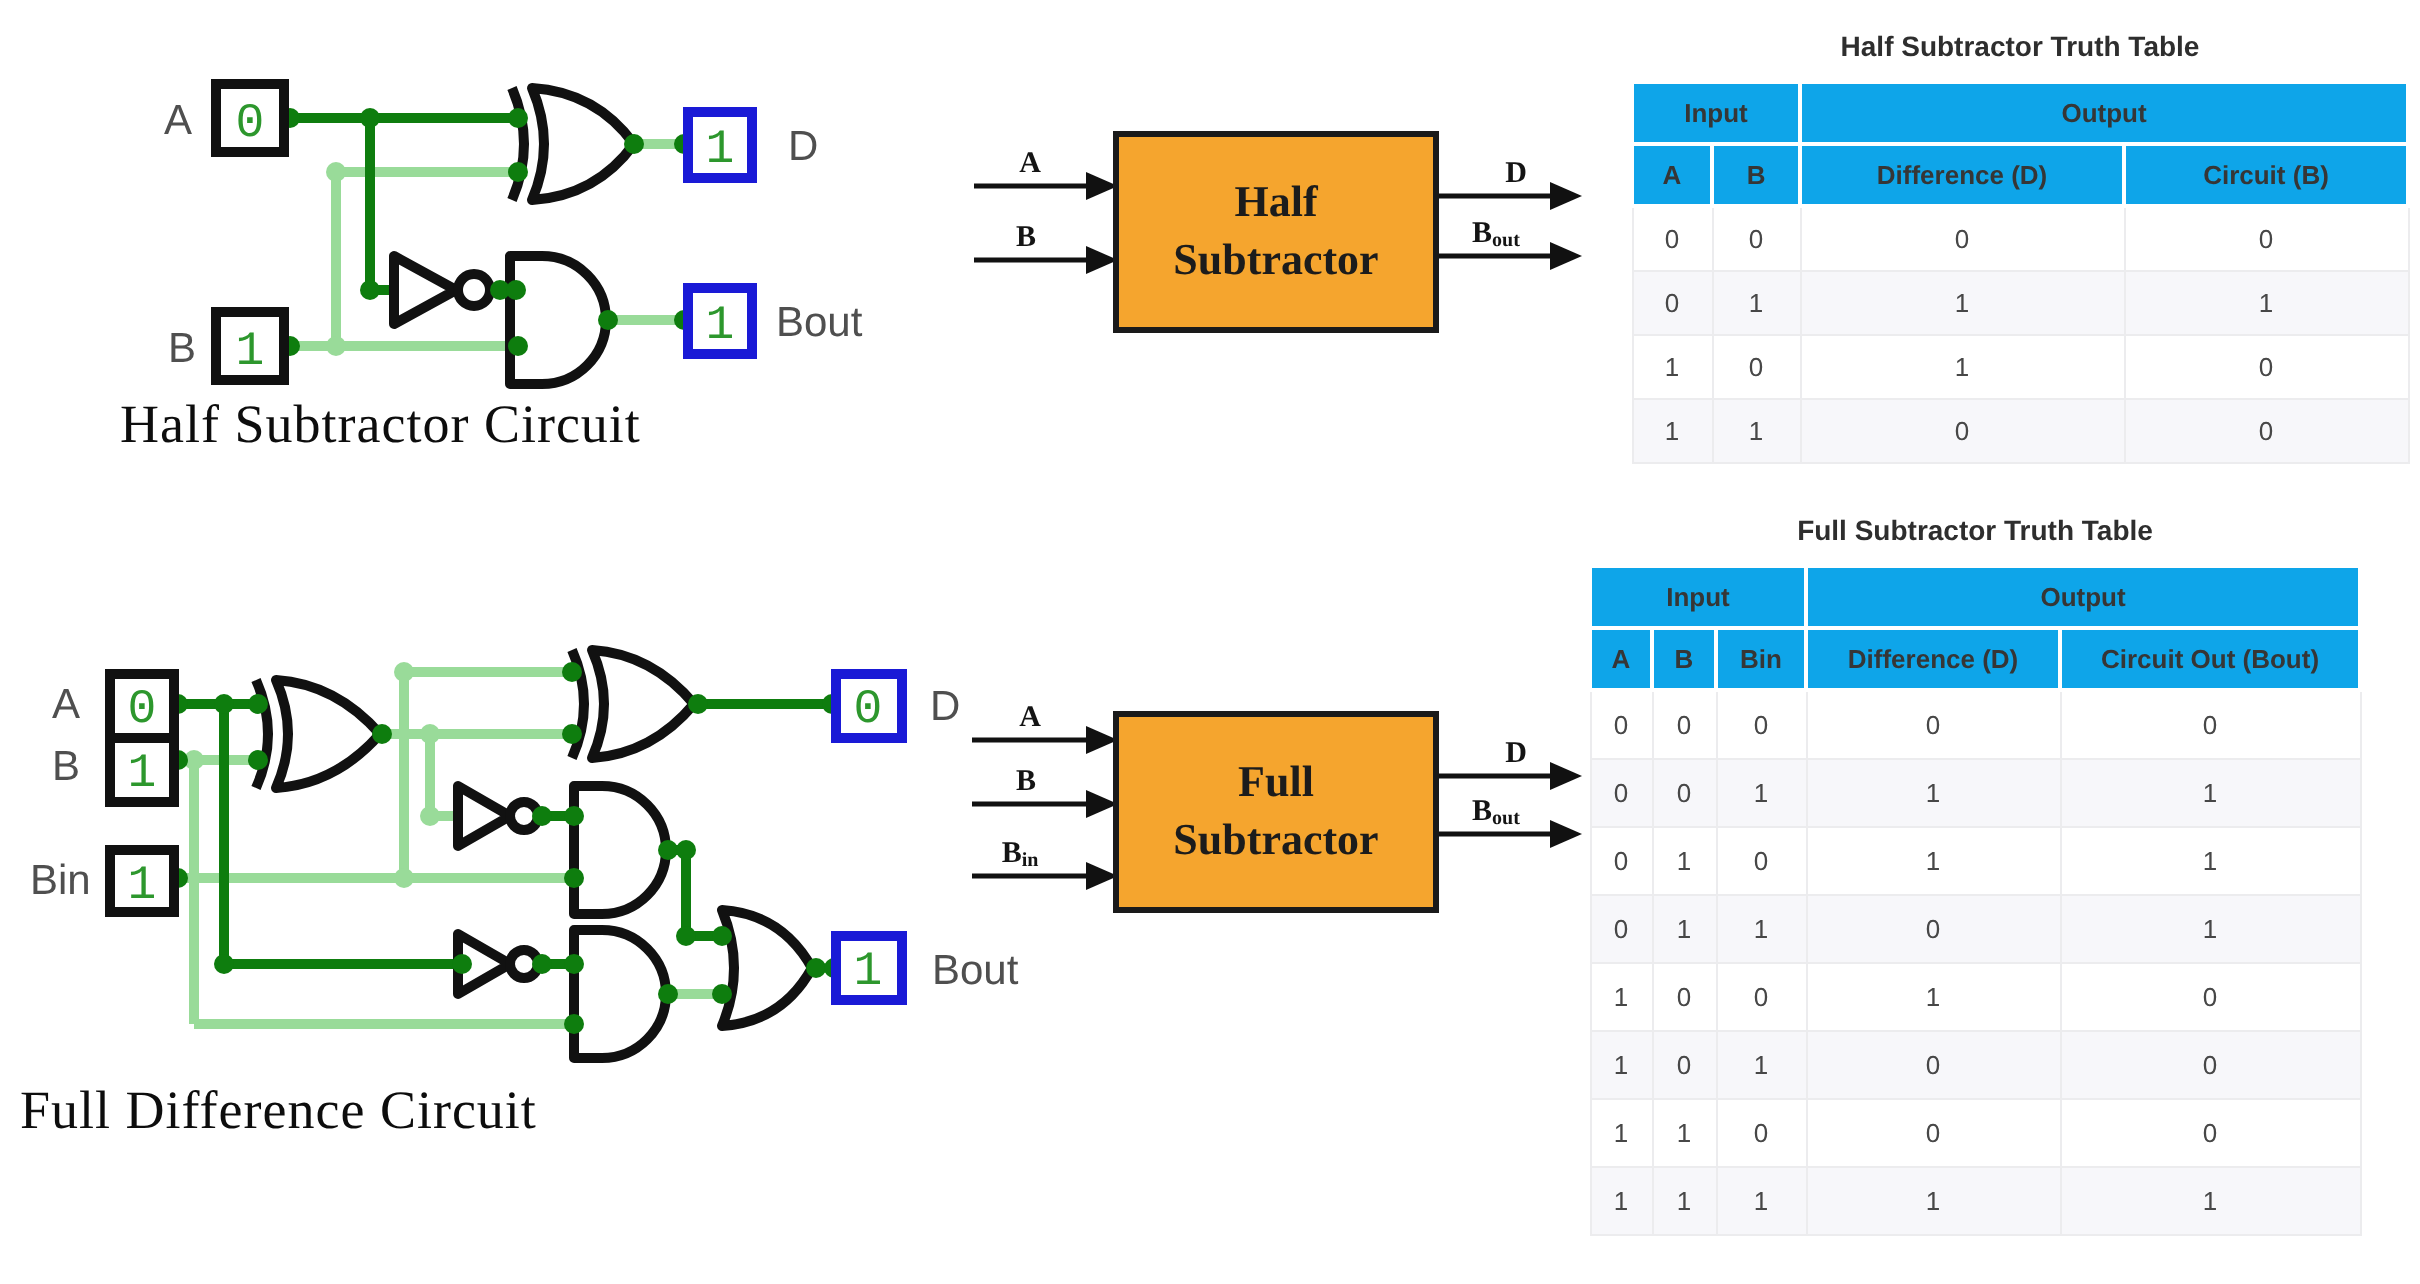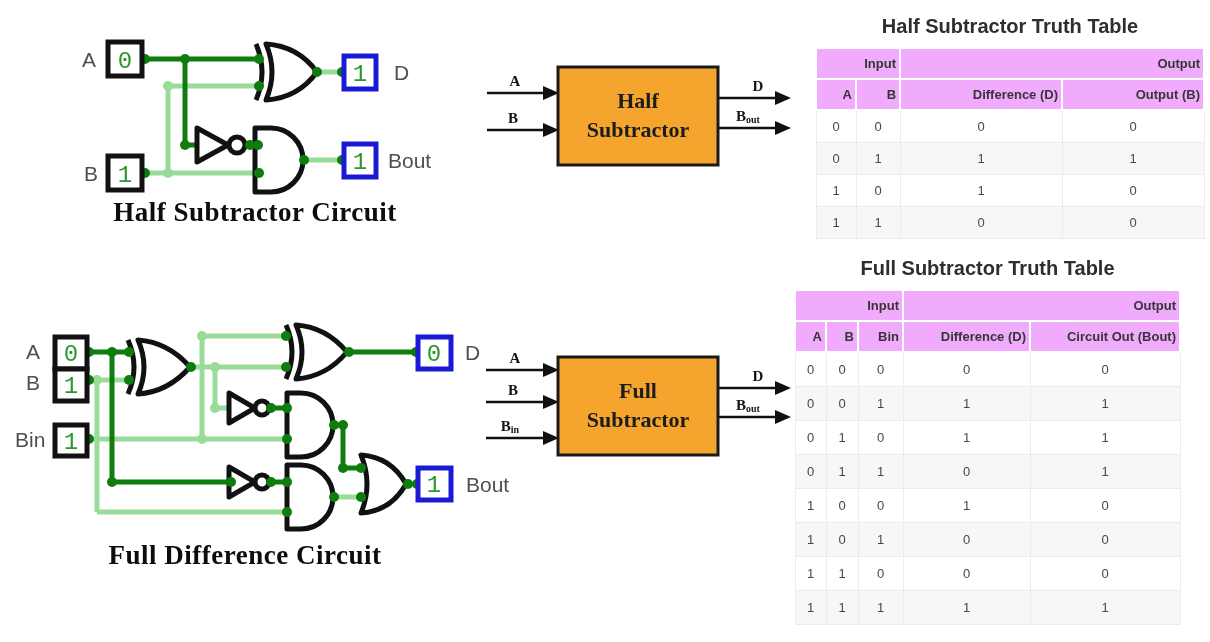--- a/index.html
+++ b/index.html
@@ -1,24 +1,24 @@
 <!DOCTYPE html>
 <html><head>
 <meta charset="utf-8">
 <style>
   html,body{margin:0;padding:0;}
   body{width:1210px;height:642px;background:#ffffff;position:relative;overflow:hidden;
        font-family:"Liberation Sans",sans-serif;}
   .abs{position:absolute;}
-  .circ-title{font-family:"Liberation Serif",serif;font-weight:700;color:#0d0d0d;
-              text-align:center;font-size:27px;letter-spacing:.5px;}
-  .tt-title{font-weight:700;font-size:20px;color:#2e2e2e;text-align:center;margin-bottom:9px;}
+  .circ-title{font-family:"Liberation Serif",serif;font-weight:400;color:#0d0d0d;
+              font-size:27px;letter-spacing:.5px;}
+  .tt-title{font-weight:700;font-size:14px;color:#2e2e2e;text-align:center;margin-bottom:9px;}
   table.tt{border-collapse:collapse;width:100%;font-size:13px;table-layout:fixed;}
-  table.tt th{background:#f0abfc;border:2px solid #ffffff;color:#363636;
-              font-weight:700;padding:7px 3px;text-align:right;}
+  table.tt th{background:#0ea5e9;border:2px solid #ffffff;color:#363636;
+              font-weight:700;padding:7px 3px;text-align:center;}
   table.tt td{border:1px solid #ececee;color:#474747;padding:8px 3px;text-align:center;background:#ffffff;}
   table.tt-full td{padding:9px 3px;}
   table.tt tr.alt td{background:#f7f7fa;}
   svg text{user-select:none;}
   .glabel{fill:#4f4f4f;font-family:"Liberation Sans",sans-serif;font-size:21px;}
   .digit{fill:#2d972d;font-family:"Liberation Mono",monospace;font-size:24px;text-anchor:middle;}
   .blk-label{fill:#141414;font-family:"Liberation Serif",serif;font-weight:700;font-size:15px;text-anchor:middle;}
   .blk-sub{font-size:10px;}
   .blk-title{fill:#1c1c1c;font-family:"Liberation Serif",serif;font-weight:700;font-size:22px;text-anchor:middle;}
 </style>
@@ -121,21 +121,21 @@
         </colgroup>
       <thead>
         <tr>
           <th colspan="2">Input</th>
           <th colspan="2">Output</th>
         </tr>
         <tr>
           <th>A</th>
           <th>B</th>
           <th>Difference (D)</th>
-          <th>Output (B)</th>
+          <th>Circuit (B)</th>
         </tr>
       </thead>
       <tbody>
         <tr>
           <td>0</td>
           <td>0</td>
           <td>0</td>
           <td>0</td>
         </tr>
         <tr class="alt">

